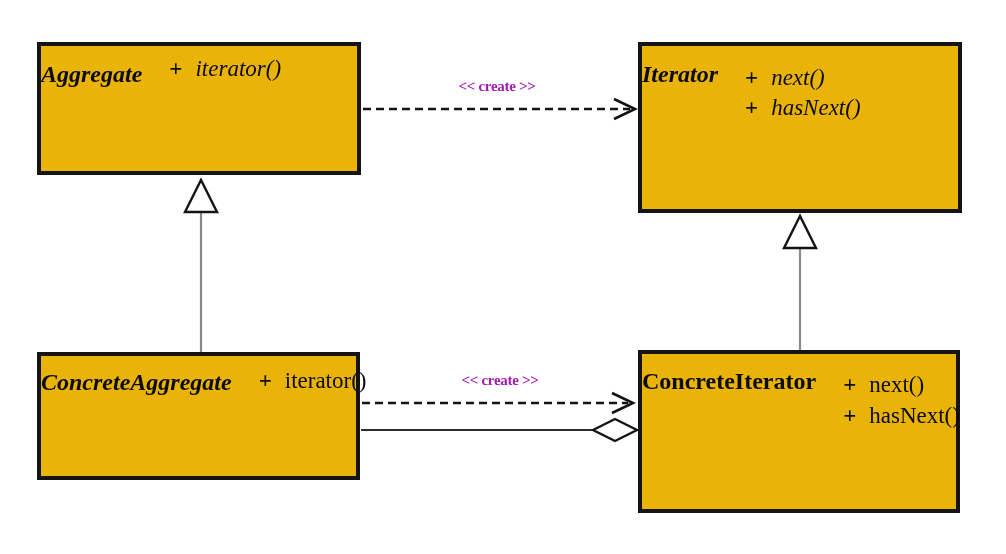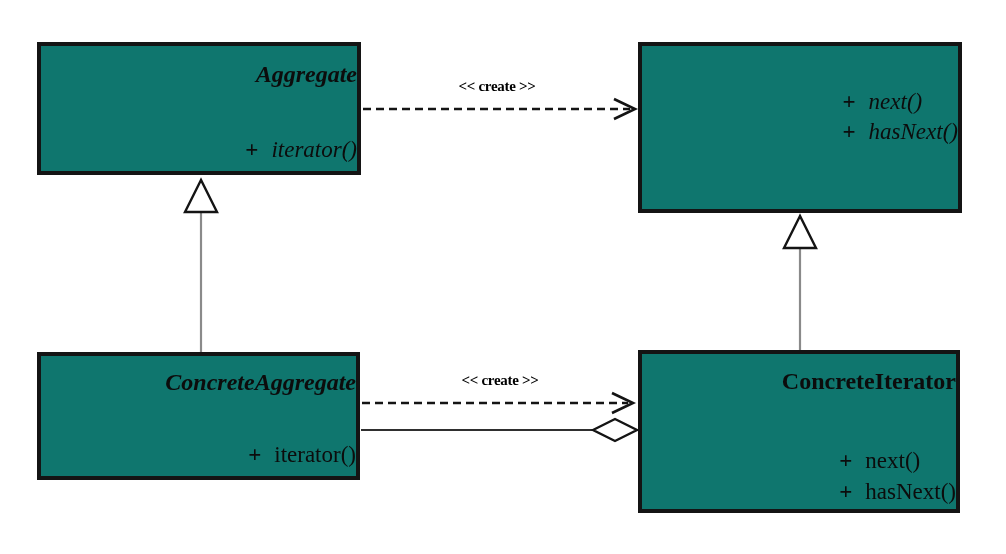--- a/index.html
+++ b/index.html
@@ -27,24 +27,23 @@
   .dashed-line   { stroke: var(--connector, #141414); stroke-width: 2.6; stroke-dasharray: 8 5; fill: none; }
   .open-arrow    { stroke: var(--connector, #141414); stroke-width: 2.6; fill: none; }
   .assoc-line    { stroke: #2f2f2f; stroke-width: 2.2; fill: none; }
   .diamond       { stroke: var(--box-border, #141414); stroke-width: 2.4; fill: #ffffff; }
 
   
   .uml-class {
     position: absolute;
     box-sizing: border-box;
     border: 4px solid var(--box-border, #141414);
-    background: #0f766e;
+    background: #eab308;
     display: flex;
-    flex-direction: column;
-    align-items: flex-end;
+    flex-direction: row;
   }
   .uml-class .title {
     display: flex;
     align-items: center;
     justify-content: center;
     font-weight: bold;
     font-size: 24px;
     color: #0c0c0c;
   }
   .uml-class .attrs {
@@ -77,21 +76,21 @@
   .uml-class.abstract .op-row .sig { font-style: italic; }
 
   
   .create-label {
     position: absolute;
     width: 200px;
     text-align: center;
     font-size: 15px;
     font-weight: bold;
     letter-spacing: -0.3px;
-    color: #000000;
+    color: #a21caf;
     white-space: nowrap;
   }
 </style>
 </head>
 <body>
 
 <div class="canvas" style="--bg: #ffffff; --box-border: #141414; --abstract-divider: #7d7d7d; --concrete-divider: #1c1c1c; --gen-line: #8a8a8a; --connector: #141414;">
 
   <svg class="connectors" viewBox="0 0 1006 554">
 
@@ -126,20 +125,21 @@
     <div class="attrs" style="height:24px;"></div>
     <div class="ops" style="padding-top:8px;">
       <div class="op-row">
         <span class="vis">+</span>
         <span class="sig">iterator()</span>
       </div>
     </div>
   </div>
 
   <div class="uml-class abstract" style="left:638px; top:42px; width:324px; height:171px;">
+    <div class="title" style="height:57px;">Iterator</div>
     <div class="attrs" style="height:24px;"></div>
     <div class="ops" style="padding-top:17px;">
       <div class="op-row">
         <span class="vis">+</span>
         <span class="sig">next()</span>
       </div>
       <div class="op-row">
         <span class="vis">+</span>
         <span class="sig">hasNext()</span>
       </div>

